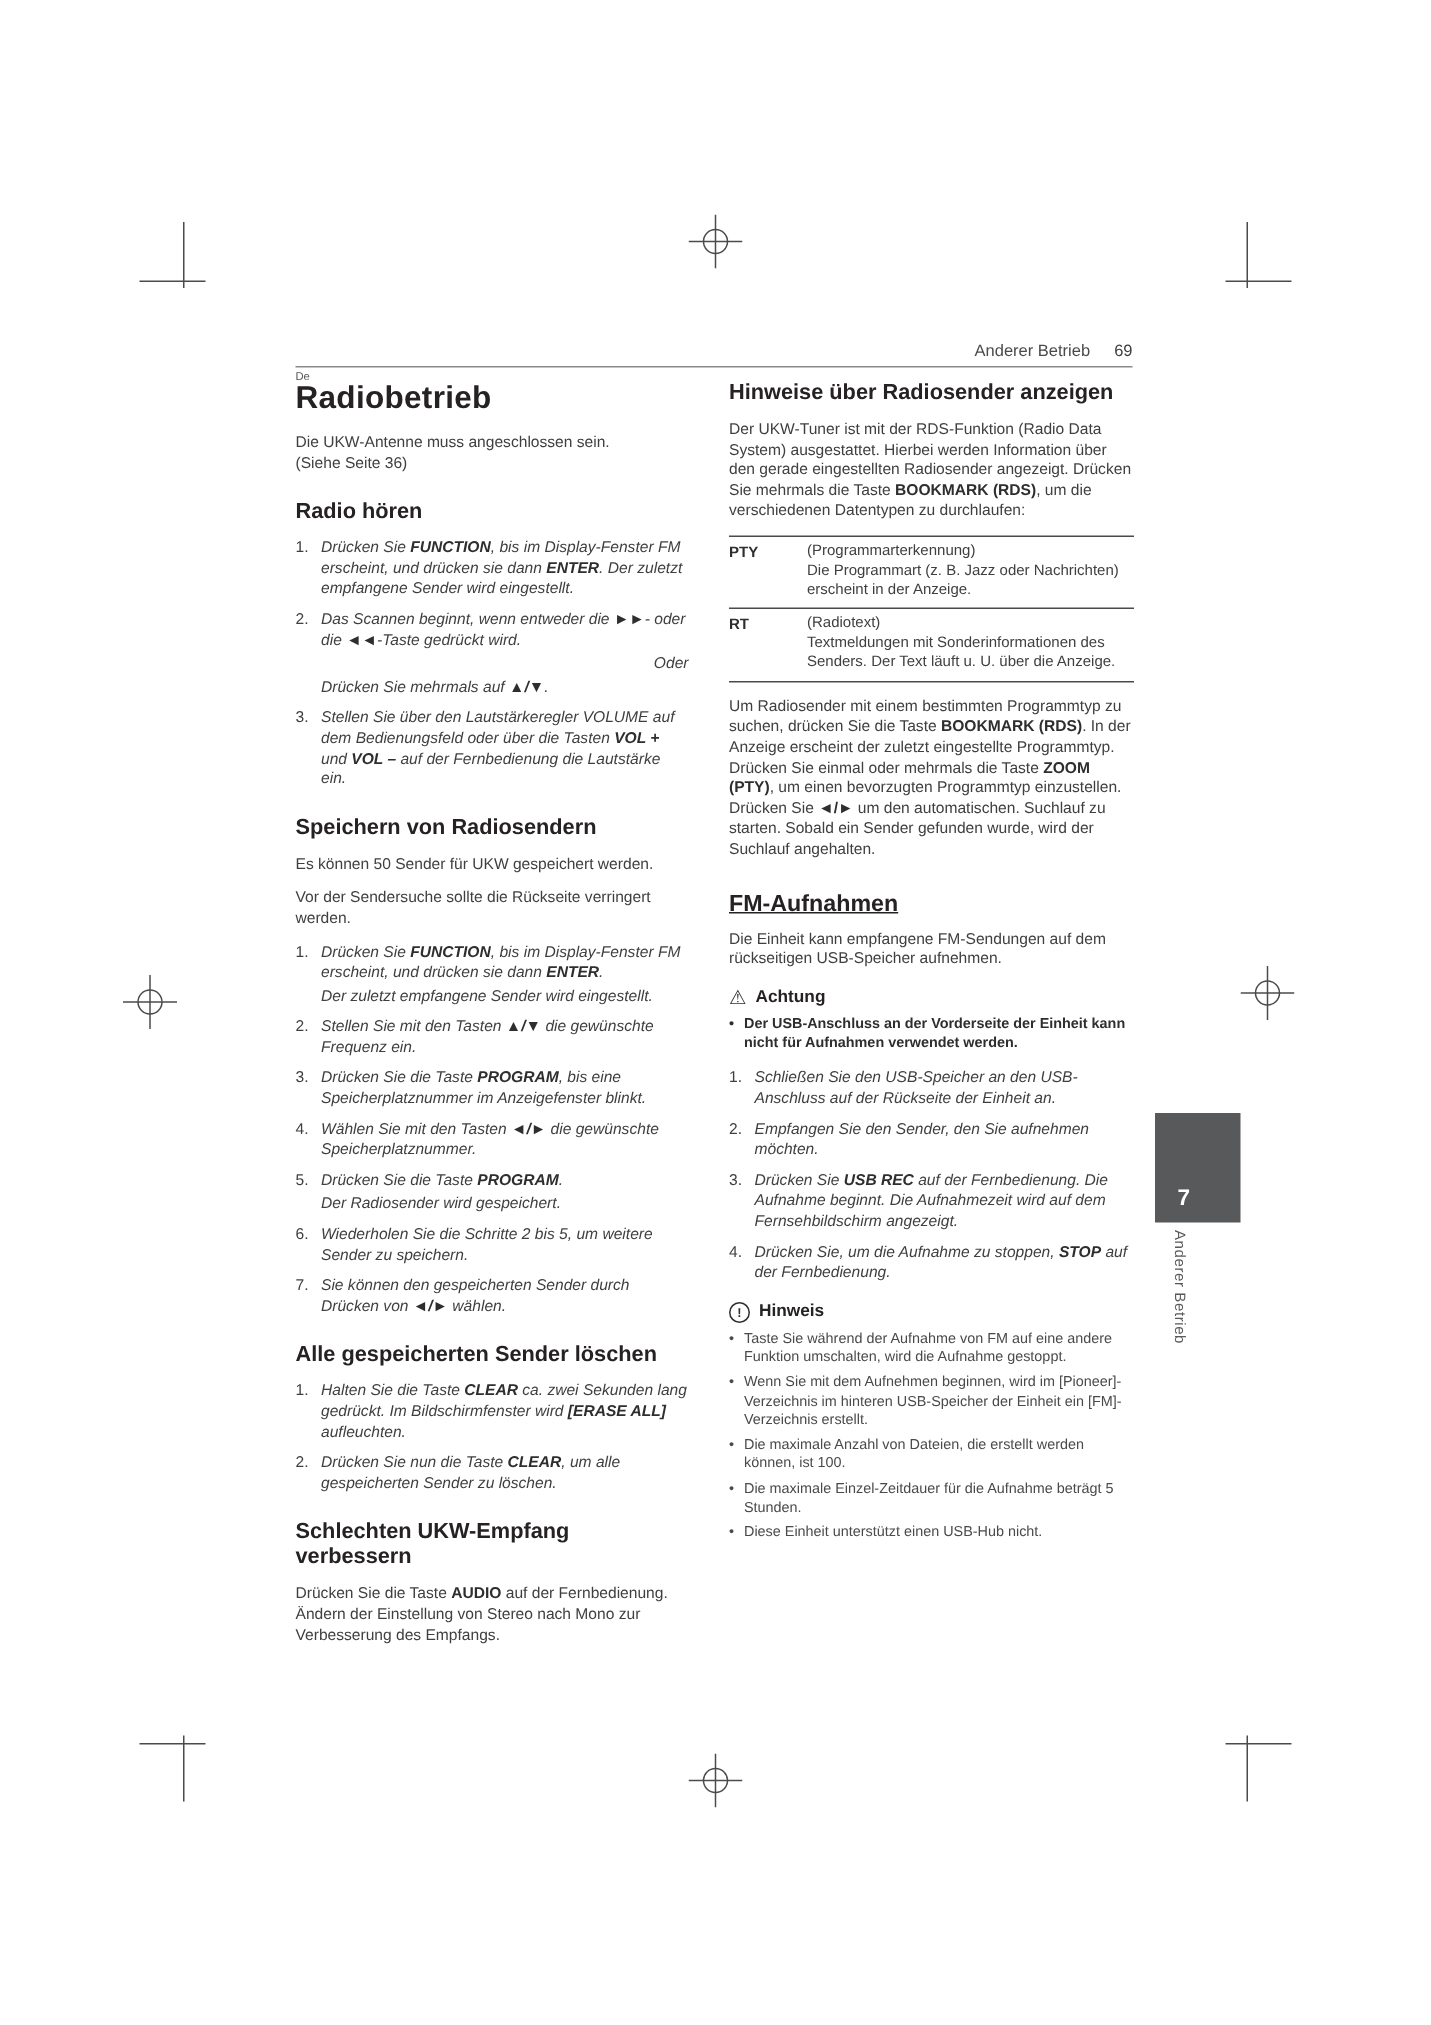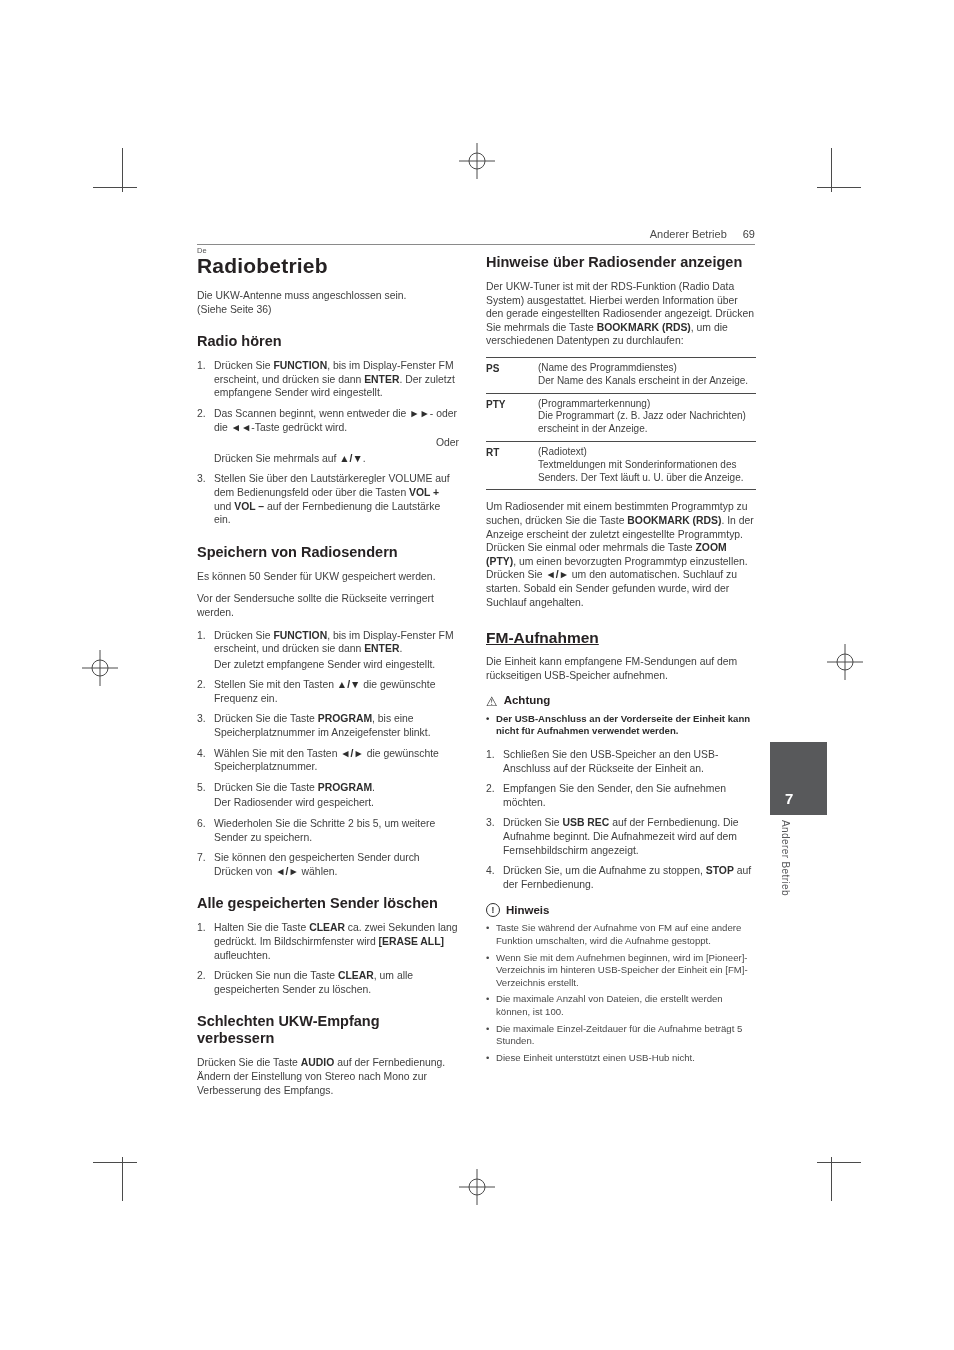--- a/index.html
+++ b/index.html
@@ -30,21 +30,21 @@
   h1.doc-title{font-size:21px;line-height:24px;margin:0 0 11px 0;color:#262223;font-weight:bold;letter-spacing:.2px;}
   h2.sec{font-size:14.5px;line-height:17px;margin:17px 0 9px 0;color:#262223;font-weight:bold;}
   h2.sec:first-child{margin-top:4px;}
   p.body{margin:0 0 9px 0;white-space:pre-line;}
   .b{font-weight:bold;color:#2e2e2e;}
 
   
   .steps{margin:0 0 2px 0;}
   .step{display:flex;margin:0 0 7px 0;}
   .step-num{flex:none;width:17px;}
-  .step-body{flex:1;}
+  .step-body{flex:1;font-style:italic;}
   .step-para{margin:0;}
   .step-para + .step-para{margin-top:2px;}
   .step-para.align-center{text-align:right;}
 
   
   .rds-table{margin:4px 0 10px 0;border-top:1px solid #4a4a4a;}
   .rds-row{display:flex;border-bottom:1px solid #4a4a4a;padding:4px 0 5px 0;}
   .rds-key{flex:none;width:52px;font-weight:bold;font-size:10px;color:#2e2e2e;}
   .rds-desc{flex:1;font-size:10px;line-height:12.8px;white-space:pre-line;}
 
@@ -207,25 +207,20 @@
     <h2 class="sec">Schlechten UKW-Empfang verbessern</h2>
     <p class="body"><span>Drücken Sie die Taste </span><span class="b">AUDIO</span><span> auf der Fernbedienung. Ändern der Einstellung von Stereo nach Mono zur Verbesserung des Empfangs.</span></p>
   </div>
 
   <div class="col col-right">
     <h2 class="sec" style="margin-top:0;">Hinweise über Radiosender anzeigen</h2>
     <p class="body"><span>Der UKW-Tuner ist mit der RDS-Funktion (Radio Data System) ausgestattet. Hierbei werden Information über den gerade eingestellten Radiosender angezeigt. Drücken Sie mehrmals die Taste </span><span class="b">BOOKMARK (RDS)</span><span>, um die verschiedenen Datentypen zu durchlaufen:</span></p>
 
     <div class="rds-table">
         <div class="rds-row">
-          <div class="rds-key">PS</div>
-          <div class="rds-desc">(Name des Programmdienstes)
-Der Name des Kanals erscheint in der Anzeige.</div>
-        </div>
-        <div class="rds-row">
           <div class="rds-key">PTY</div>
           <div class="rds-desc">(Programmarterkennung)
 Die Programmart (z. B. Jazz oder Nachrichten) erscheint in der Anzeige.</div>
         </div>
         <div class="rds-row">
           <div class="rds-key">RT</div>
           <div class="rds-desc">(Radiotext)
 Textmeldungen mit Sonderinformationen des Senders. Der Text läuft u. U. über die Anzeige.</div>
         </div>
       </div>

